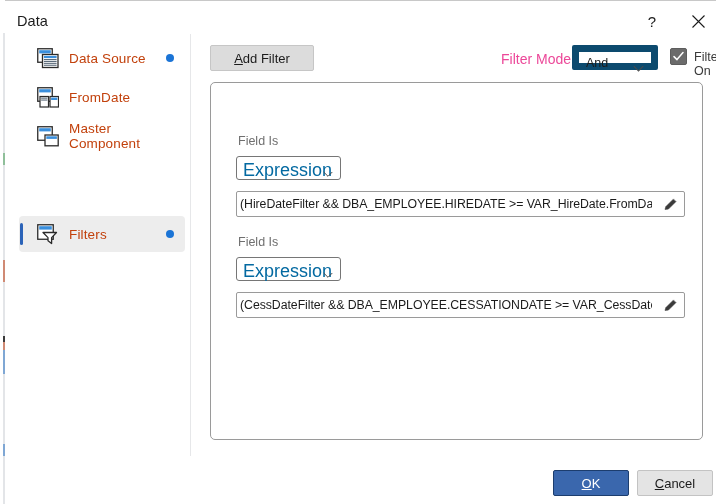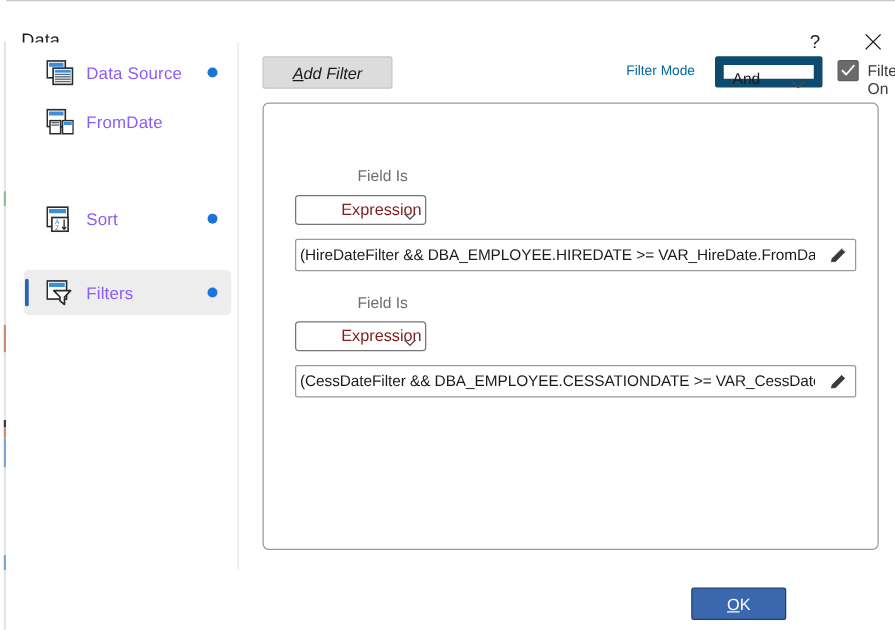--- a/index.html
+++ b/index.html
@@ -31,21 +31,21 @@
     width: 711px;
     height: 504px;
     background: #ffffff;
     border-top: 1px solid #c8c8c8;
     box-sizing: border-box;
   }
 
   
   #titlebar {
     position: absolute;
-    left: 0; top: 16px;
+    left: 0; top: 4px;
     width: 711px; height: 33px;
     background: #ffffff;
     text-align: center;
   }
   #title-text {
     position: absolute;
     left: 12px; top: 8px;
     font-size: 14.5px;
     color: #1b1b1b;
     letter-spacing: .1px;
@@ -97,21 +97,21 @@
   }
   .nav-icon {
     position: absolute;
     left: 18px; top: 7px;
     width: 22px; height: 22px;
   }
   .nav-label {
     position: absolute;
     left: 50px;
     font-size: 13.5px;
-    color: #8b5cf6;
+    color: #c2410c;
     letter-spacing: .15px;
   }
   .nav-dot {
     position: absolute;
     left: 147px; top: 14px;
     width: 8px; height: 8px;
     border-radius: 50%;
     background: #1b74d6;
   }
 
@@ -127,29 +127,28 @@
     left: 19px; top: 11px;
     width: 104px; height: 26px;
     background: #dcdcdc;
     border: 1px solid #c6c6c6;
     border-radius: 2px;
     font-family: "Liberation Sans", sans-serif;
     font-size: 13px;
     color: #1b1b1b;
     cursor: default;
     padding: 0;
-    font-style: italic;
   }
   #add-filter-btn .mnem { text-decoration: underline; }
 
   #filter-mode-label {
     position: absolute;
     left: 310px; top: 17px;
-    font-size: 11px;
-    color: #0369a1;
+    font-size: 14px;
+    color: #ec4899;
   }
   #filter-mode-select {
     position: absolute;
     left: 381px; top: 11px;
     width: 86px; height: 25px;
     background: #ffffff;
     border: 7px solid #0c4a6e;
     border-radius: 2px;
     box-sizing: border-box;
   }
@@ -191,37 +190,35 @@
     border-radius: 5px;
     box-sizing: border-box;
   }
 
   .filter-row { position: absolute; left: 0; width: 493px; }
   .field-is-label {
     position: absolute;
     left: 27px;
     font-size: 12.5px;
     color: #6f6f6f;
-    margin-left: 48px;
   }
   .field-select {
     position: absolute;
     left: 25px;
     width: 105px; height: 24px;
     background: #ffffff;
     border: 1px solid #767676;
     border-radius: 3px;
     box-sizing: border-box;
   }
   .field-select .val {
     position: absolute;
     left: 6px; top: 3px;
-    font-size: 13px;
-    color: #7f1d1d;
-    margin-left: 30px;
+    font-size: 18px;
+    color: #0369a1;
   }
   .expr-box {
     position: absolute;
     left: 25px;
     width: 449px; height: 26px;
     background: #ffffff;
     border: 1px solid #9a9a9a;
     border-radius: 2px;
     box-sizing: border-box;
     overflow: hidden;
@@ -333,35 +330,32 @@
           <rect x="4.1" y="11.6" width="6.3" height="1.1" fill="#5b6b7b"></rect>
           <rect x="4.1" y="13.5" width="6.3" height="1.1" fill="#5b6b7b"></rect>
           <rect x="13.0" y="10.5" width="8.5" height="10.5" fill="#ffffff" stroke="#2b2b2b" stroke-width="1.2"></rect>
           <rect x="14.1" y="11.6" width="6.3" height="2.4" fill="#3a8fdd"></rect>
           <path d="M11.5 15.5 L13 15.5" stroke="#2b2b2b" stroke-width="1.2"></path>
         </svg>
       </span>
       <span class="nav-label">FromDate</span>
     </div>
 
-
-    <div class="nav-item" style="top:123px;">
+    <div class="nav-item" style="top:84px;">
       <span class="nav-icon">
         <svg width="22" height="22" viewBox="0 0 22 22">
-          <rect x="0.75" y="1.75" width="16.5" height="15.5" fill="#ffffff" stroke="#2b2b2b" stroke-width="1.3"></rect>
-          <rect x="2.2" y="3.2" width="13.6" height="3.4" fill="#3a8fdd"></rect>
-          <rect x="4.5" y="10.0" width="13.0" height="11.0" fill="#ffffff" stroke="#2b2b2b" stroke-width="1.3"></rect>
-          <text x="7.0" y="15.2" font-family="Liberation Sans, sans-serif" font-size="5.2" fill="#3a8fdd">A</text>
-          <text x="7.0" y="19.8" font-family="Liberation Sans, sans-serif" font-size="5.2" fill="#3a8fdd">Z</text>
-          <path d="M14.3 11.5 L14.3 19.2 M12.7 17.6 L14.3 19.4 L15.9 17.6" stroke="#2b2b2b" stroke-width="1.05" fill="none"></path>
-        </svg>
-      </span>
-      <span class="nav-label">Sort</span>
-      <span class="nav-dot"></span>
-    </div>
+          <rect x="0.75" y="1.75" width="14.5" height="13.5" fill="#ffffff" stroke="#2b2b2b" stroke-width="1.3"></rect>
+          <rect x="2.2" y="3.2" width="11.6" height="3.2" fill="#3a8fdd"></rect>
+          <rect x="8.0" y="10.0" width="13.2" height="10.8" fill="#ffffff" stroke="#2b2b2b" stroke-width="1.3"></rect>
+          <rect x="9.3" y="11.3" width="10.6" height="2.6" fill="#3a8fdd"></rect>
+        </svg>
+      </span>
+      <span class="nav-label">Master Component</span>
+    </div>
+
 
     <div class="nav-item selected" style="top:162px;">
       <span class="sel-bar"></span>
       <span class="nav-icon">
         <svg width="22" height="22" viewBox="0 0 22 22">
           <rect x="0.75" y="1.75" width="15.5" height="14.5" fill="#ffffff" stroke="#2b2b2b" stroke-width="1.3"></rect>
           <rect x="2.2" y="3.2" width="12.6" height="3.4" fill="#3a8fdd"></rect>
           <path d="M6.0 9.5 L19.5 9.5 L14.6 14.6 L14.6 20.6 L11.0 17.7 L11.0 14.6 Z" fill="#ffffff" stroke="#2b2b2b" stroke-width="1.3" stroke-linejoin="round"></path>
         </svg>
       </span>
@@ -442,14 +436,15 @@
             </svg>
           </span>
         </div>
       </div>
 
     </div>
   </div>
 
   <button id="ok-btn"><span class="mnem">O</span><span>K</span></button>
 
+  <button id="cancel-btn"><span class="mnem">C</span><span>ancel</span></button>
 
 </div>
 
 </body></html>

